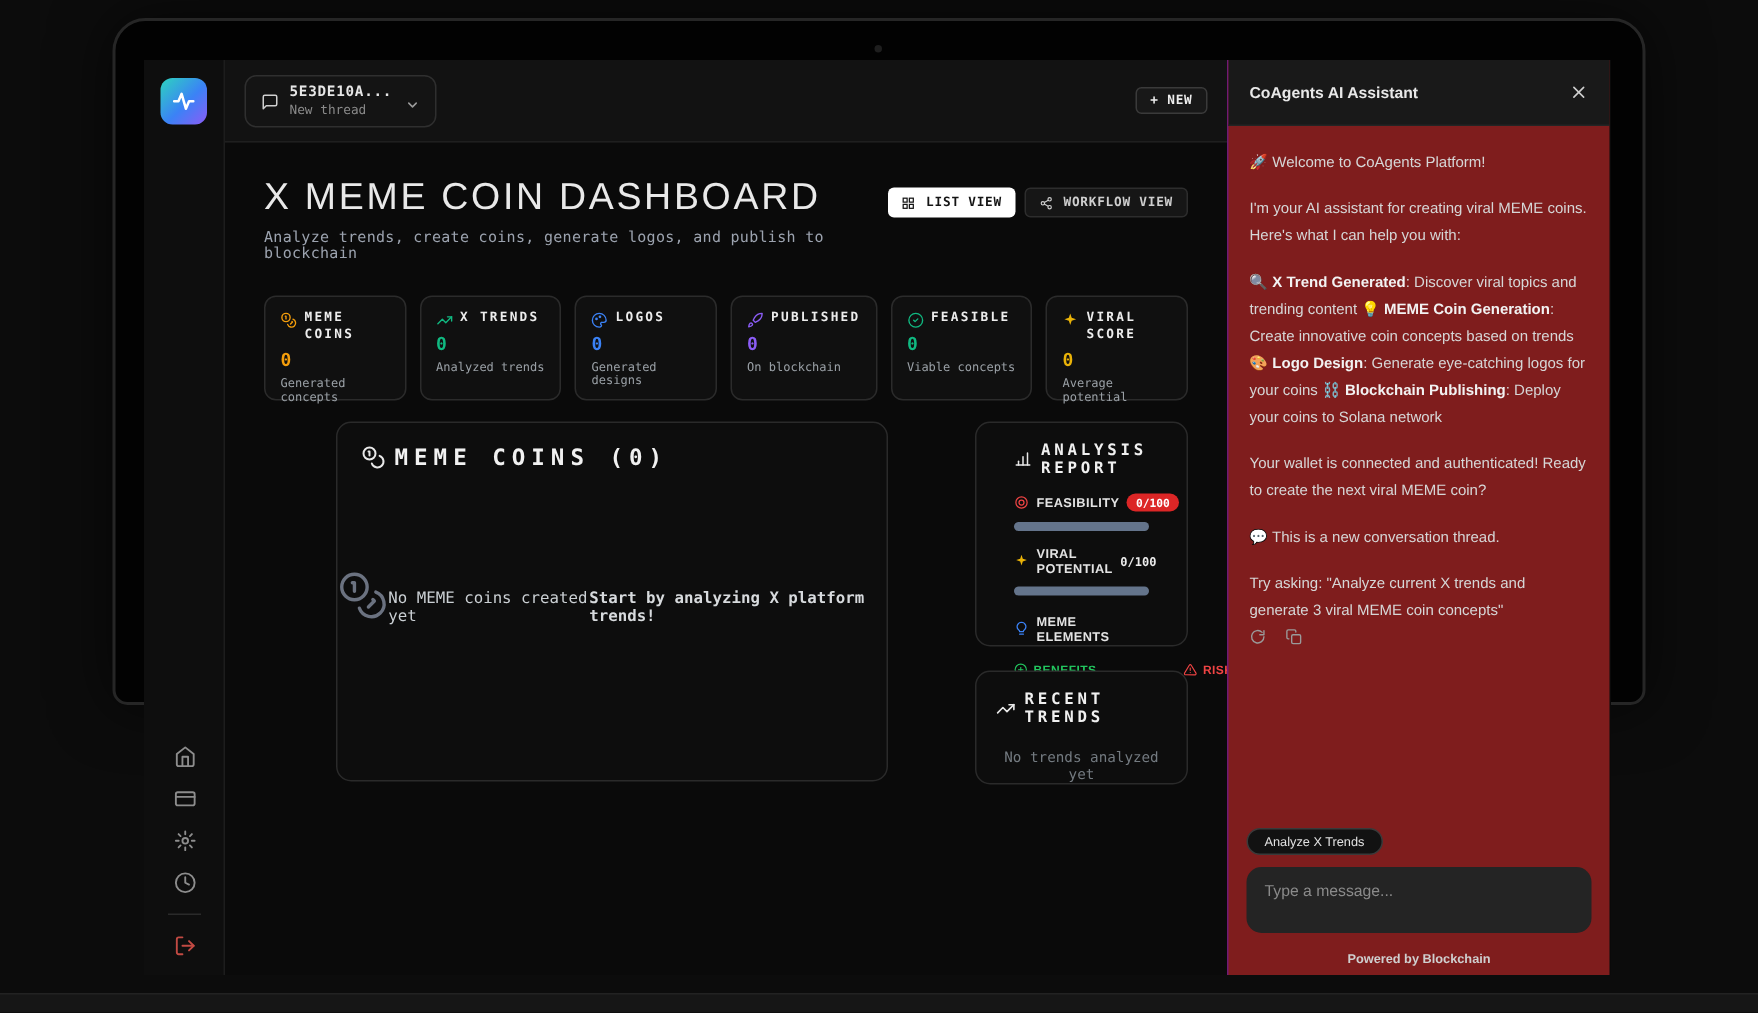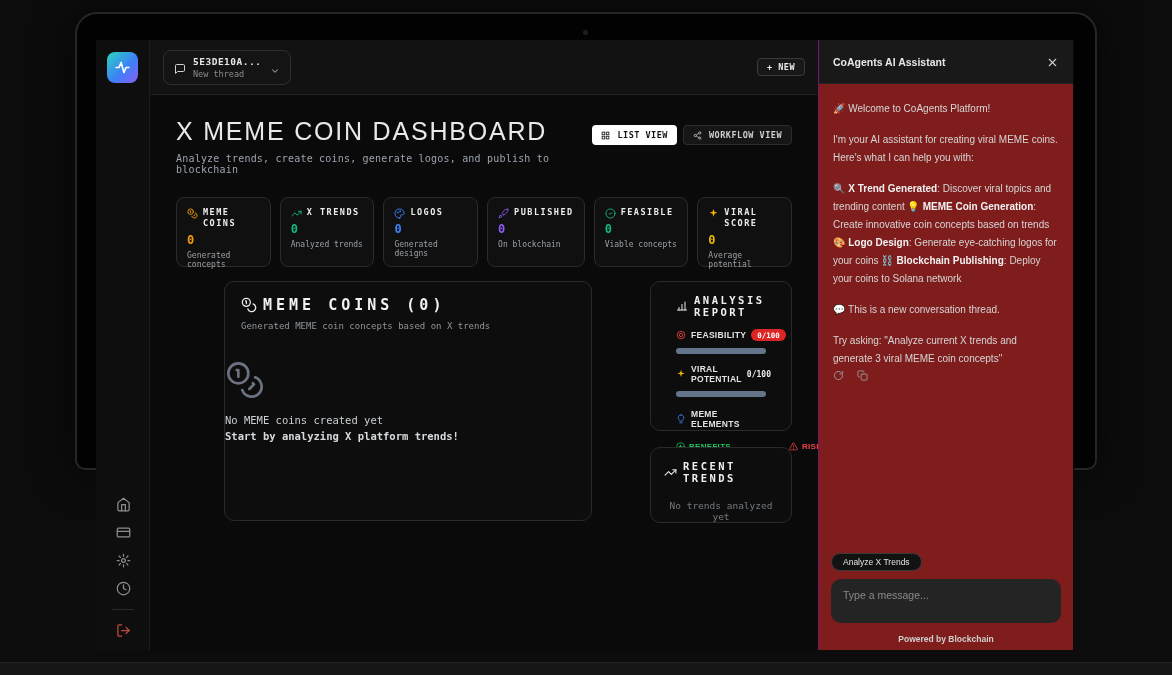--- a/index.html
+++ b/index.html
@@ -70,21 +70,21 @@
   .stat-desc { font-family:"DejaVu Sans Mono", monospace; font-size:8px; color:#9aa0a6; margin-top:4px; }
 
   
   .panels-row { display:flex; gap:10px; margin-top:14px; }
   .panel { border:1px solid #2a2a2a; border-radius:10px; background:#0d0d0d;margin-left:48px; }
   .meme-panel { width:412px; height:240px; padding:14px 16px; position:relative; }
   .panel-title-row { display:flex; align-items:center; gap:6px; }
   .panel-title-row svg { flex:none; color:#e8e8e8; }
   .meme-title { font-family:"DejaVu Sans Mono", monospace; font-size:15px; font-weight:bold; letter-spacing:4px; color:#f1f1f1; }
   .meme-sub { font-family:"DejaVu Sans Mono", monospace; font-size:9px; color:#8f959b; margin-top:7px; }
-  .empty-state { position:absolute; left:0; right:0; top:78px; display:flex; flex-direction:column; align-items:flex-start; }
+  .empty-state { position:absolute; left:0; right:0; top:95px; display:flex; flex-direction:row; align-items:flex-end; }
   .empty-state svg { width:40px; height:40px; color:#6b7280; }
   .empty-l1 { font-family:"DejaVu Sans Mono", monospace; font-size:10.5px; color:#cbd0d4; margin-top:14px; }
   .empty-l2 { font-family:"DejaVu Sans Mono", monospace; font-size:10.5px; font-weight:bold; color:#d7dadd; margin-top:4px; }
 
   .right-col { width:190px; display:flex; flex-direction:column; }
   .analysis-panel { height:150px; padding:12px 25px; }
   .small-panel-title { font-family:"DejaVu Sans Mono", monospace; font-size:10.5px; font-weight:bold; letter-spacing:2.5px; color:#f0f0f0; }
   .metric-row { display:flex; align-items:center; gap:5px; margin-top:11px; }
   .metric-row svg { width:10px; height:10px; flex:none; }
   .metric-label { font-size:8.5px; font-weight:bold; color:#e3e3e3; letter-spacing:.3px; }
@@ -289,21 +289,20 @@
         <div class="panels-row">
           <div class="panel meme-panel">
             <div class="panel-title-row">
               <svg width="16" height="16" viewBox="0 0 24 24" fill="none" stroke="currentColor" stroke-width="2" stroke-linecap="round" stroke-linejoin="round">
                   <circle cx="8" cy="8" r="6"></circle>
                   <path d="M18.09 10.37A6 6 0 1 1 10.34 18"></path>
                   <path d="M7 6h1v4"></path>
                 </svg>
               <span class="meme-title">MEME COINS (0)</span>
             </div>
-            <div class="meme-sub">Generated MEME coin concepts based on X trends</div>
             <div class="empty-state">
               <svg viewBox="0 0 24 24" fill="none" stroke="currentColor" stroke-width="1.6" stroke-linecap="round" stroke-linejoin="round">
                   <circle cx="8" cy="8" r="6"></circle>
                   <path d="M18.09 10.37A6 6 0 1 1 10.34 18"></path>
                   <path d="M7 6h1v4"></path>
                   <path d="m16.71 13.88.7.71-2.82 2.82"></path>
                 </svg>
               <div class="empty-l1">No MEME coins created yet</div>
               <div class="empty-l2">Start by analyzing X platform trends!</div>
             </div>
@@ -386,20 +385,21 @@
           <svg viewBox="0 0 24 24" fill="none" stroke="currentColor" stroke-width="2" stroke-linecap="round">
               <line x1="18" y1="6" x2="6" y2="18"></line>
               <line x1="6" y1="6" x2="18" y2="18"></line>
             </svg>
         </span>
       </div>
       <div class="chat-body">
         <p>🚀 Welcome to CoAgents Platform!</p>
         <p>I'm your AI assistant for creating viral MEME coins. Here's what I can help you with:</p>
         <p><span>🔍 </span><b>X Trend Generated</b><span>: Discover viral topics and trending content 💡 </span><b>MEME Coin Generation</b><span>: Create innovative coin concepts based on trends 🎨 </span><b>Logo Design</b><span>: Generate eye-catching logos for your coins ⛓️ </span><b>Blockchain Publishing</b><span>: Deploy your coins to Solana network</span></p>
+        <p>Your wallet is connected and authenticated! Ready to create the next viral MEME coin?</p>
         <p>💬 This is a new conversation thread.</p>
         <p style="margin-bottom:6px;">Try asking: "Analyze current X trends and generate 3 viral MEME coin concepts"</p>
         <div class="msg-actions">
           <svg viewBox="0 0 24 24" fill="none" stroke="currentColor" stroke-width="2" stroke-linecap="round" stroke-linejoin="round">
               <path d="M21 12a9 9 0 1 1-2.64-6.36"></path>
               <polyline points="21 3 21 9 15 9"></polyline>
             </svg>
           <svg viewBox="0 0 24 24" fill="none" stroke="currentColor" stroke-width="2" stroke-linecap="round" stroke-linejoin="round">
               <rect x="9" y="9" width="13" height="13" rx="2"></rect>
               <path d="M5 15H4a2 2 0 0 1-2-2V4a2 2 0 0 1 2-2h9a2 2 0 0 1 2 2v1"></path>

